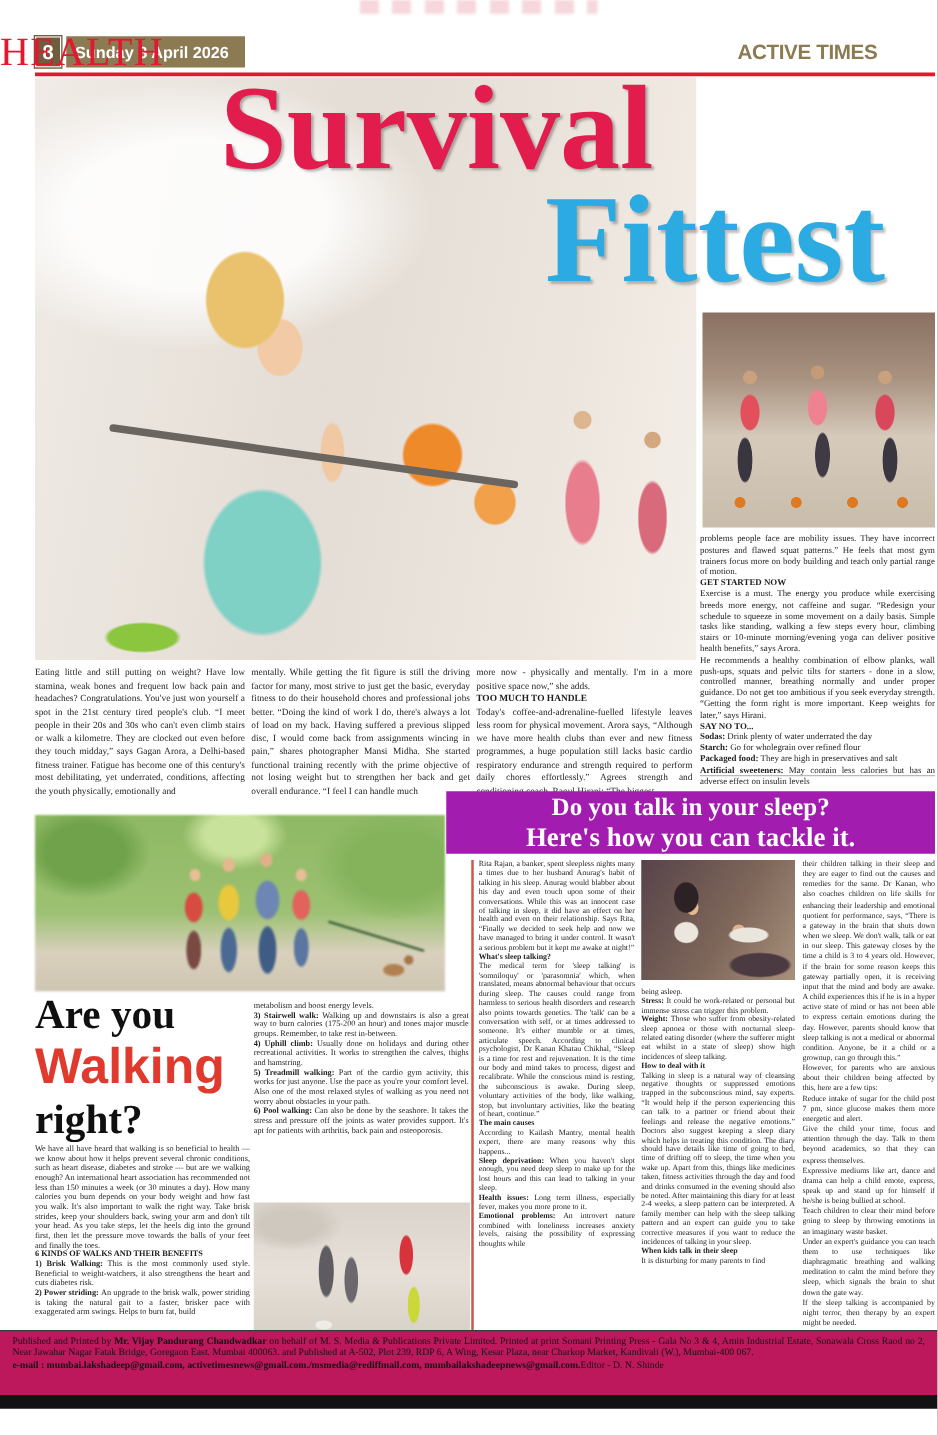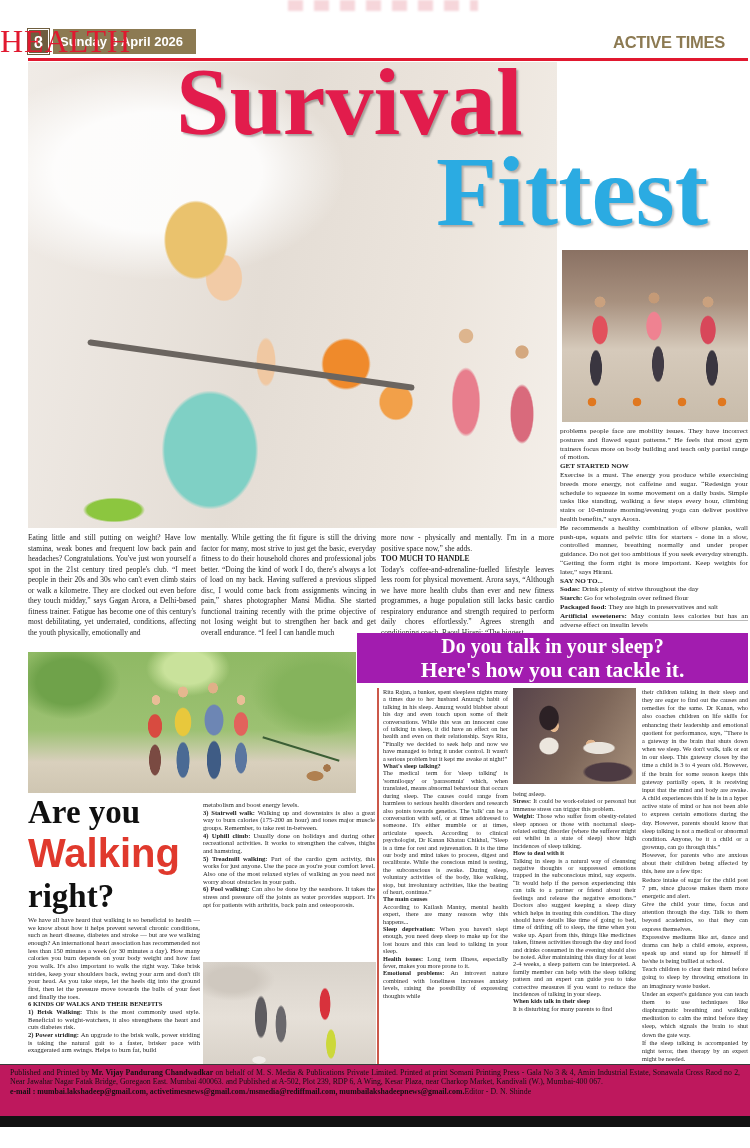--- a/index.html
+++ b/index.html
@@ -13,21 +13,21 @@
      background:repeating-linear-gradient(90deg,rgba(215,70,90,.22) 0 15px,rgba(215,70,90,0) 15px 26px);
      filter:blur(1.2px)}
   .pageno{left:28px;top:29px;width:21px;height:25px;background:#6e5d3e;color:#fff;
      font-family:"Liberation Sans",sans-serif;font-weight:bold;font-size:16px;
      text-align:center;line-height:25px;border:1px solid #fff;outline:1px solid #6e5d3e}
   .datebox{left:53px;top:29px;width:143px;height:25px;background:#8c7a52;color:#fff;
      font-family:"Liberation Sans",sans-serif;font-weight:bold;font-size:13px;
      line-height:25px;padding-left:7px}
   .section-title{left:0;top:23px;width:750px;color:#e1182f;
      font-size:32px;letter-spacing:1px;font-weight:400}
-  .masthead{left:590px;top:33px;width:158px;text-align:center;color:#8c7a52;
+  .masthead{left:590px;top:33px;width:158px;text-align:left;color:#8c7a52;
      font-family:"Liberation Sans",sans-serif;font-weight:bold;font-size:16.5px;
      letter-spacing:-.3px}
   .redrule{left:28px;top:58px;width:720px;height:2.5px;background:#e1182f}
 
   
   .hero-photo{left:28px;top:62px;width:529px;height:466px;overflow:hidden;filter:blur(.6px);
     background:
       radial-gradient(52px 64px at 168px 178px,#eac26d 0,#eac26d 58%,transparent 62%),
       radial-gradient(30px 38px at 196px 216px,#f2cba6 0,#f2cba6 58%,transparent 62%),
       radial-gradient(16px 40px at 238px 300px,#f0c8a2 0,#f0c8a2 55%,transparent 62%),
@@ -183,21 +183,21 @@
     <p>more now - physically and mentally. I'm in a more positive space now,” she adds.</p>
     <p class="ih">TOO MUCH TO HANDLE</p>
     <p>Today's coffee-and-adrenaline-fuelled lifestyle leaves less room for physical movement. Arora says, “Although we have more health clubs than ever and new fitness programmes, a huge population still lacks basic cardio respiratory endurance and strength required to perform daily chores effortlessly.” Agrees strength and conditioning coach, Raoul Hirani: “The biggest</p>
   </div>
   <div class="col fit4 fc4">
     <p>problems people face are mobility issues. They have incorrect postures and flawed squat patterns.” He feels that most gym trainers focus more on body building and teach only partial range of motion.</p>
     <p class="ih">GET STARTED NOW</p>
     <p>Exercise is a must. The energy you produce while exercising breeds more energy, not caffeine and sugar. “Redesign your schedule to squeeze in some movement on a daily basis. Simple tasks like standing, walking a few steps every hour, climbing stairs or 10-minute morning/evening yoga can deliver positive health benefits,” says Arora.</p>
     <p>He recommends a healthy combination of elbow planks, wall push-ups, squats and pelvic tilts for starters - done in a slow, controlled manner, breathing normally and under proper guidance. Do not get too ambitious if you seek everyday strength. “Getting the form right is more important. Keep weights for later,” says Hirani.</p>
     <p class="ih">SAY NO TO...</p>
-    <p><b>Sodas: </b><span>Drink plenty of strive throughout the day</span></p>
+    <p><b>Sodas: </b><span>Drink plenty of water underrated the day</span></p>
     <p><b>Starch: </b><span>Go for wholegrain over refined flour</span></p>
     <p><b>Packaged food: </b><span>They are high in preservatives and salt</span></p>
     <p><b>Artificial sweeteners: </b><span>May contain less calories but has an adverse effect on insulin levels</span></p>
   </div>
   <div class="abs rule4"></div>
 
   <div class="abs banner">
     <div class="l1">Do you talk in your sleep?</div>
     <div class="l2">Here's how you can tackle it.</div>
   </div>

